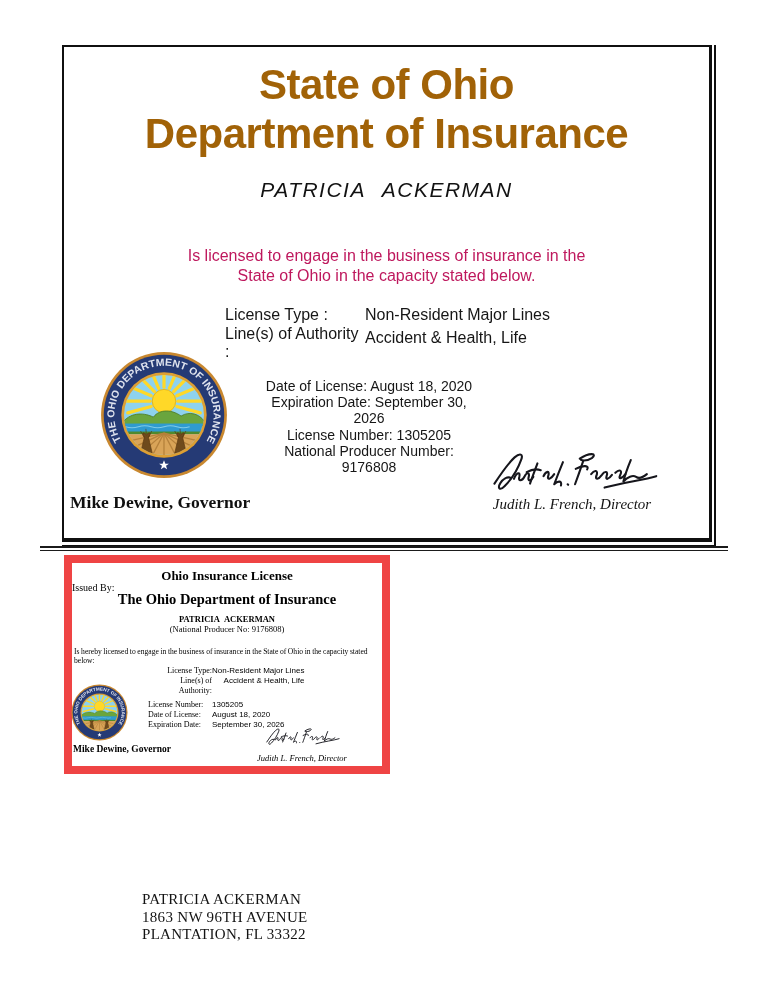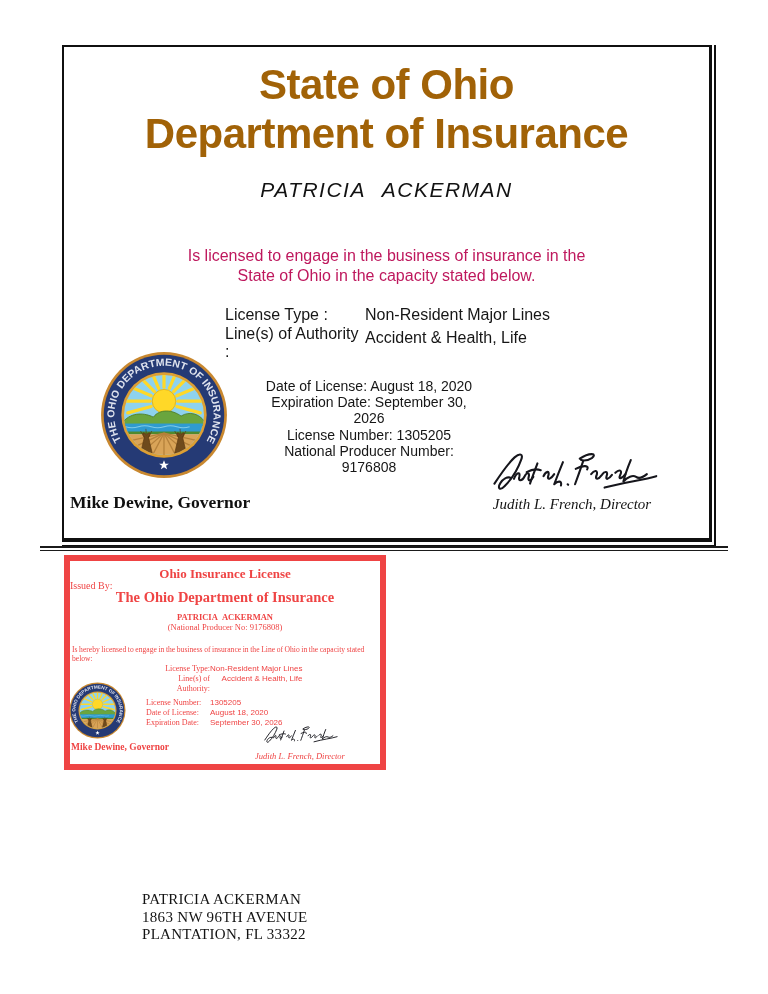--- a/index.html
+++ b/index.html
@@ -29,21 +29,21 @@
                  font-family:"Liberation Serif",serif;font-style:italic;font-size:15px;color:#141414;}
   .cert-governor{position:absolute;left:6px;top:445px;
                  font-family:"Liberation Serif",serif;font-weight:700;font-size:17.5px;color:#101010;}
 
   
   .sep{position:absolute;left:40px;top:546px;width:688px;height:2px;
        border-top:2px solid #1b1b1b;border-bottom:1px solid #1b1b1b;}
 
   
   .card{position:absolute;left:64px;top:555px;width:310px;height:203px;
-        border:6px solid #ef4444;background:#fff;font-family:"Liberation Serif",serif;color:#ef4444;}
+        border:8px solid #ef4444;background:#fff;font-family:"Liberation Serif",serif;color:#000000;}
   .card-title{position:absolute;top:5px;left:0;right:0;text-align:center;font-weight:700;font-size:13px;}
   .card-issuedby{position:absolute;top:19px;left:0;right:0;text-align:left;font-size:10px;}
   .card-issuer{position:absolute;top:28px;left:0;right:0;text-align:center;font-weight:700;font-size:14.5px;}
   .card-name{position:absolute;top:51px;left:0;right:0;text-align:center;font-weight:700;font-size:8.5px;word-spacing:3px;}
   .card-npn{position:absolute;top:61px;left:0;right:0;text-align:center;font-size:8.5px;}
   .card-statement{position:absolute;top:84px;left:2px;width:302px;font-size:7.6px;line-height:9px;word-spacing:-0.3px;}
   .card-rows1{position:absolute;left:76px;top:103px;display:grid;grid-template-columns:64px auto;
               font-size:8px;line-height:9.8px;text-align:right;}
   .card-rows2{position:absolute;left:76px;top:137px;display:grid;grid-template-columns:64px auto;
               font-size:8px;line-height:10px;}
@@ -178,21 +178,21 @@
   </section>
 
   <div class="sep"></div>
 
   <section class="card">
     <div class="card-title">Ohio Insurance License</div>
     <div class="card-issuedby">Issued By:</div>
     <div class="card-issuer">The Ohio Department of Insurance</div>
     <div class="card-name">PATRICIA ACKERMAN</div>
     <div class="card-npn">(National Producer No: 9176808)</div>
-    <div class="card-statement">Is hereby licensed to engage in the business of insurance in the Line of Ohio in the capacity stated below:</div>
+    <div class="card-statement">Is hereby licensed to engage in the business of insurance in the State of Ohio in the capacity stated below:</div>
     <div class="card-rows1">
       <span>License Type:</span>
       <span class="val">Non-Resident Major Lines</span>
       <span>Line(s) of Authority:</span>
       <span class="val">Accident &amp; Health, Life</span>
     </div>
     <svg class="card-seal" viewBox="0 0 120 120">
         <use href="#seal-symbol"></use>
       </svg>
     <div class="card-rows2">

